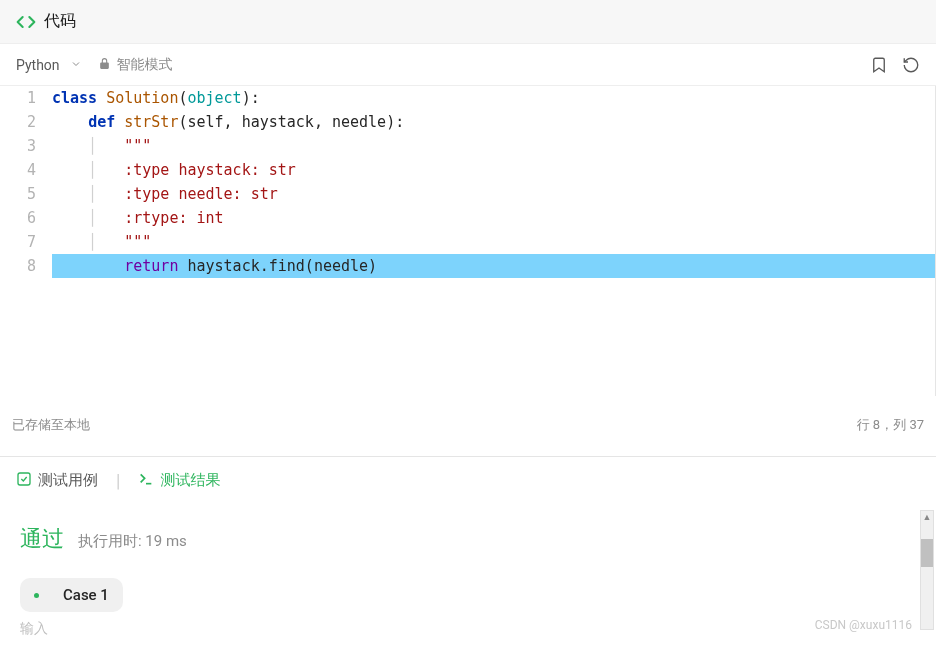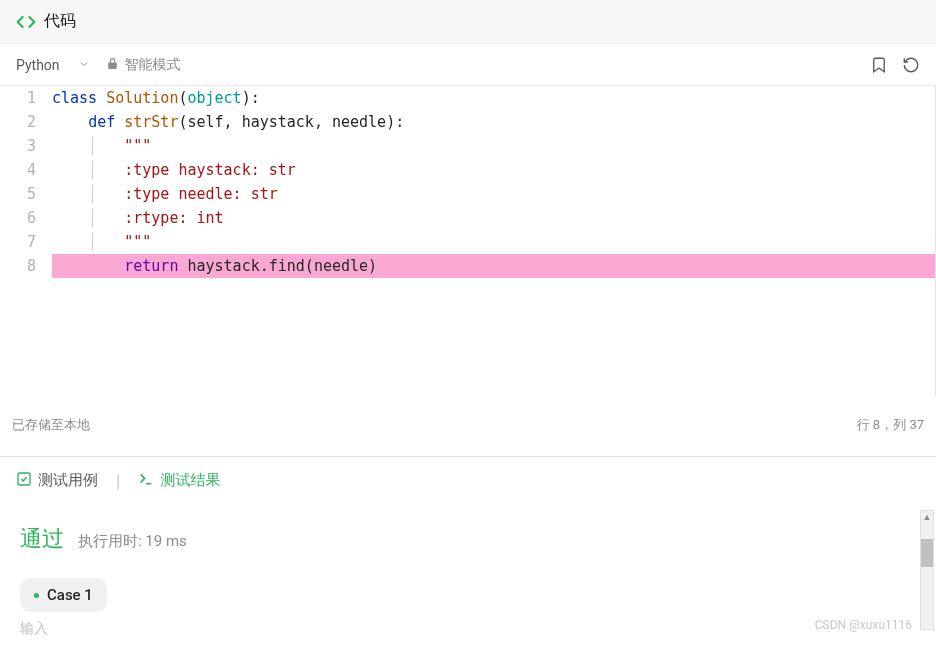--- a/index.html
+++ b/index.html
@@ -25,21 +25,21 @@
       align-items: center;
       justify-content: space-between;
       padding: 8px 16px;
       height: 42px;
       border-bottom: 1px solid #eee;
     }
     .toolbar-left { display: flex; align-items: center; gap: 16px; }
     .lang-select {
       display: flex;
       align-items: center;
-      gap: 18px;
+      gap: 10px;
       color: #595959;
       font-size: 14px;
       cursor: pointer;
     }
     .mode-indicator {
       display: flex;
       align-items: center;
       gap: 6px;
       color: #8c8c8c;
       font-size: 14px;
@@ -64,24 +64,24 @@
     }
     .gutter div { height: 24px; }
     .code-area {
       flex: 1;
       position: relative;
       padding-left: 4px;
       border-right: 1px solid #e5e5e5;
     }
     .code-line { height: 24px; white-space: pre; }
     .line-highlight {
-      background: #f9a8d4;
+      background: #7dd3fc;
       width: 100%;
     }
-    .k-blue { color: #0033b3; }
+    .k-blue { color: #0033b3; font-weight: bold; }
     .k-orange { color: #aa5500; }
     .k-teal { color: #009999; margin-top: 23px; }
     .k-red { color: #a31515; }
     .k-purple { color: #7000a0; }
     .k-plain { color: #262626; }
     .indent-guide { color: #d0d0d0; }
     .status-bar {
       display: flex;
       justify-content: space-between;
       padding: 6px 12px;
@@ -124,21 +124,21 @@
     .pass-text { font-size: 22px; color: #2db55d; font-weight: 500; }
     .runtime-text { font-size: 15px; color: #8c8c8c; }
     .case-tabs {
       display: flex;
       gap: 30px;
       align-items: center;
     }
     .case-tab {
       display: flex;
       align-items: center;
-      gap: 8px;
+      gap: 24px;
       padding: 8px 14px;
       font-size: 15px;
       border-radius: 10px;
       cursor: pointer;
       color: #595959;
     }
     .case-tab.active {
       background: #f0f0f0;
       color: #262626;
       font-weight: 500;

